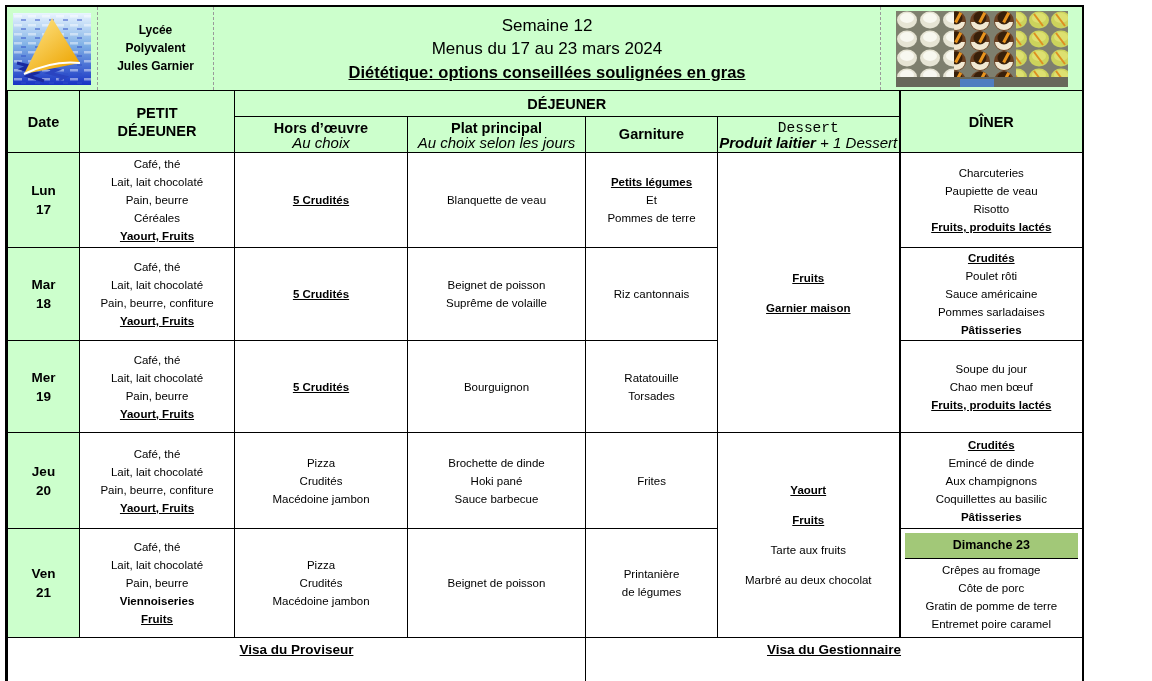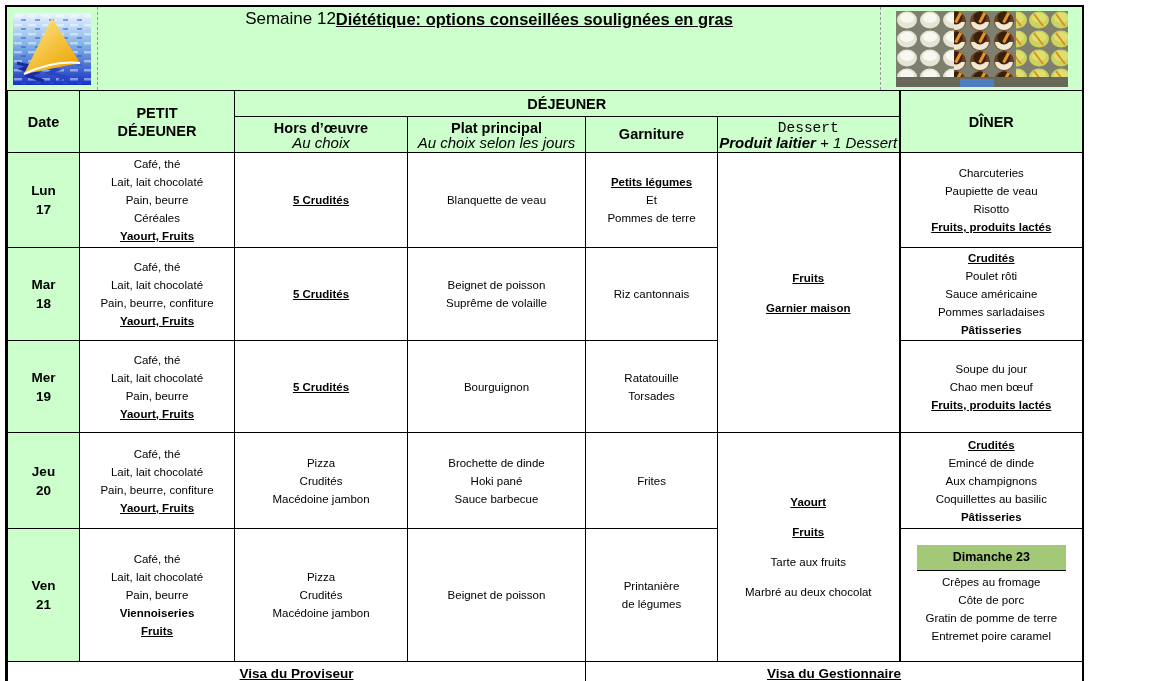--- a/index.html
+++ b/index.html
@@ -8,42 +8,42 @@
     font-family:"Liberation Sans","DejaVu Sans",sans-serif;
     position:relative;overflow:hidden;
   }
   .sheet{position:absolute;left:5px;top:5px;width:1075px;border:2px solid #000;background:#fff;}
 
   
   .topband{display:flex;height:83px;background:#ccffcc;}
   .logo-cell{width:91px;display:flex;align-items:center;justify-content:center;border-right:1px dashed #9a9a9a;box-sizing:border-box;}
   .school-cell{width:116px;display:flex;flex-direction:column;justify-content:center;text-align:center;
     font-weight:bold;font-size:12px;line-height:17px;border-right:1px dashed #9a9a9a;box-sizing:border-box;}
-  .title-cell{flex:1;display:flex;flex-direction:row;justify-content:center;text-align:center;border-right:1px dashed #9a9a9a;box-sizing:border-box;}
+  .title-cell{flex:1;display:flex;flex-direction:column;justify-content:center;text-align:center;border-right:1px dashed #9a9a9a;box-sizing:border-box;}
   .t-reg{font-size:17px;line-height:23px;}
   .t-diet{font-size:16.5px;line-height:24px;font-weight:bold;text-decoration:underline;}
   .photo-cell{width:201px;display:flex;align-items:center;justify-content:center;}
 
   
   table{border-collapse:collapse;table-layout:fixed;width:1075px;border-top:1px solid #000;}
   td{border:1px solid #000;text-align:center;vertical-align:middle;padding:1px;font-size:11.5px;line-height:18px;overflow:hidden;}
   .hcell{background:#ccffcc;font-weight:bold;font-size:14.5px;}
   tr.hr1{height:26px;} tr.hr2{height:36px;}
   .ht{font-weight:bold;font-size:14.5px;line-height:17px;}
   .ht.thin{font-weight:normal;font-family:Liberation Mono, monospace;}
   .hn{font-weight:normal;font-style:italic;font-size:15px;line-height:12px;}
   .hn .bi{font-weight:bold;}
   .datec{background:#ccffcc;font-weight:bold;font-size:13.5px;line-height:19px;}
   .dinl{border-left:2px solid #000;}
   tr.r-lun{height:95px;} tr.r-mar{height:88px;} tr.r-mer{height:92px;}
   tr.r-jeu{height:96px;} tr.r-ven{height:100px;} tr.r-visa{height:54px;}
   .ln{min-height:18px;}
   .sb{font-weight:bold;} .su{text-decoration:underline;}
   .spread .ln{line-height:30px;min-height:30px;}
-  .nopad{padding:16px;vertical-align:top;}
+  .nopad{padding:4px;vertical-align:top;}
   .sunday-band{height:25px;line-height:25px;background:#a2c878;font-weight:bold;font-size:12.5px;border-bottom:1px solid #000;}
   .sunday-menu{padding-top:2px;}
   tr.r-visa td{vertical-align:top;padding-top:3px;}
   .visat{font-weight:bold;font-size:13.5px;text-decoration:underline;}
 </style>
 </head>
 <body>
 
 <div class="sheet">
 
@@ -67,23 +67,29 @@
         </defs>
         <rect width="78" height="72" fill="url(#lgbg)"></rect>
         <rect width="78" height="72" fill="url(#lgdash)"></rect>
         <path d="M4 50 l12 3 -7 3 14 4 -8 3 16 5" stroke="#1a2aa0" stroke-width="3" fill="none"></path>
         <path d="M30 54 l14 3 -8 3 16 4 -6 3" stroke="#2a44c0" stroke-width="3" fill="none"></path>
         <polygon points="39,5 11,61 67,50" fill="url(#lgtri)"></polygon>
         <path d="M11 61 Q 40 47 67 50" stroke="#ffffff" stroke-width="2" fill="none"></path>
       </svg>
     </div>
 
+    <div class="school-cell">
+        <div class="ln sb">Lycée</div>
+        <div class="ln sb">Polyvalent</div>
+        <div class="ln sb">Jules Garnier</div>
+      </div>
 
     <div class="title-cell">
       <div class="t-reg">Semaine 12</div>
+      <div class="t-reg">Menus du 17 au 23 mars 2024</div>
       <div class="t-diet">Diététique: options conseillées soulignées en gras</div>
     </div>
 
     <div class="photo-cell">
       <svg width="172" height="76" viewBox="0 0 172 76">
         <defs>
           <pattern id="pp1" width="23" height="19" patternUnits="userSpaceOnUse">
             <ellipse cx="11" cy="9" rx="10" ry="8.5" fill="#e6e4d4"></ellipse>
             <ellipse cx="11" cy="7" rx="7" ry="5" fill="#f8f8f0"></ellipse>
           </pattern>

